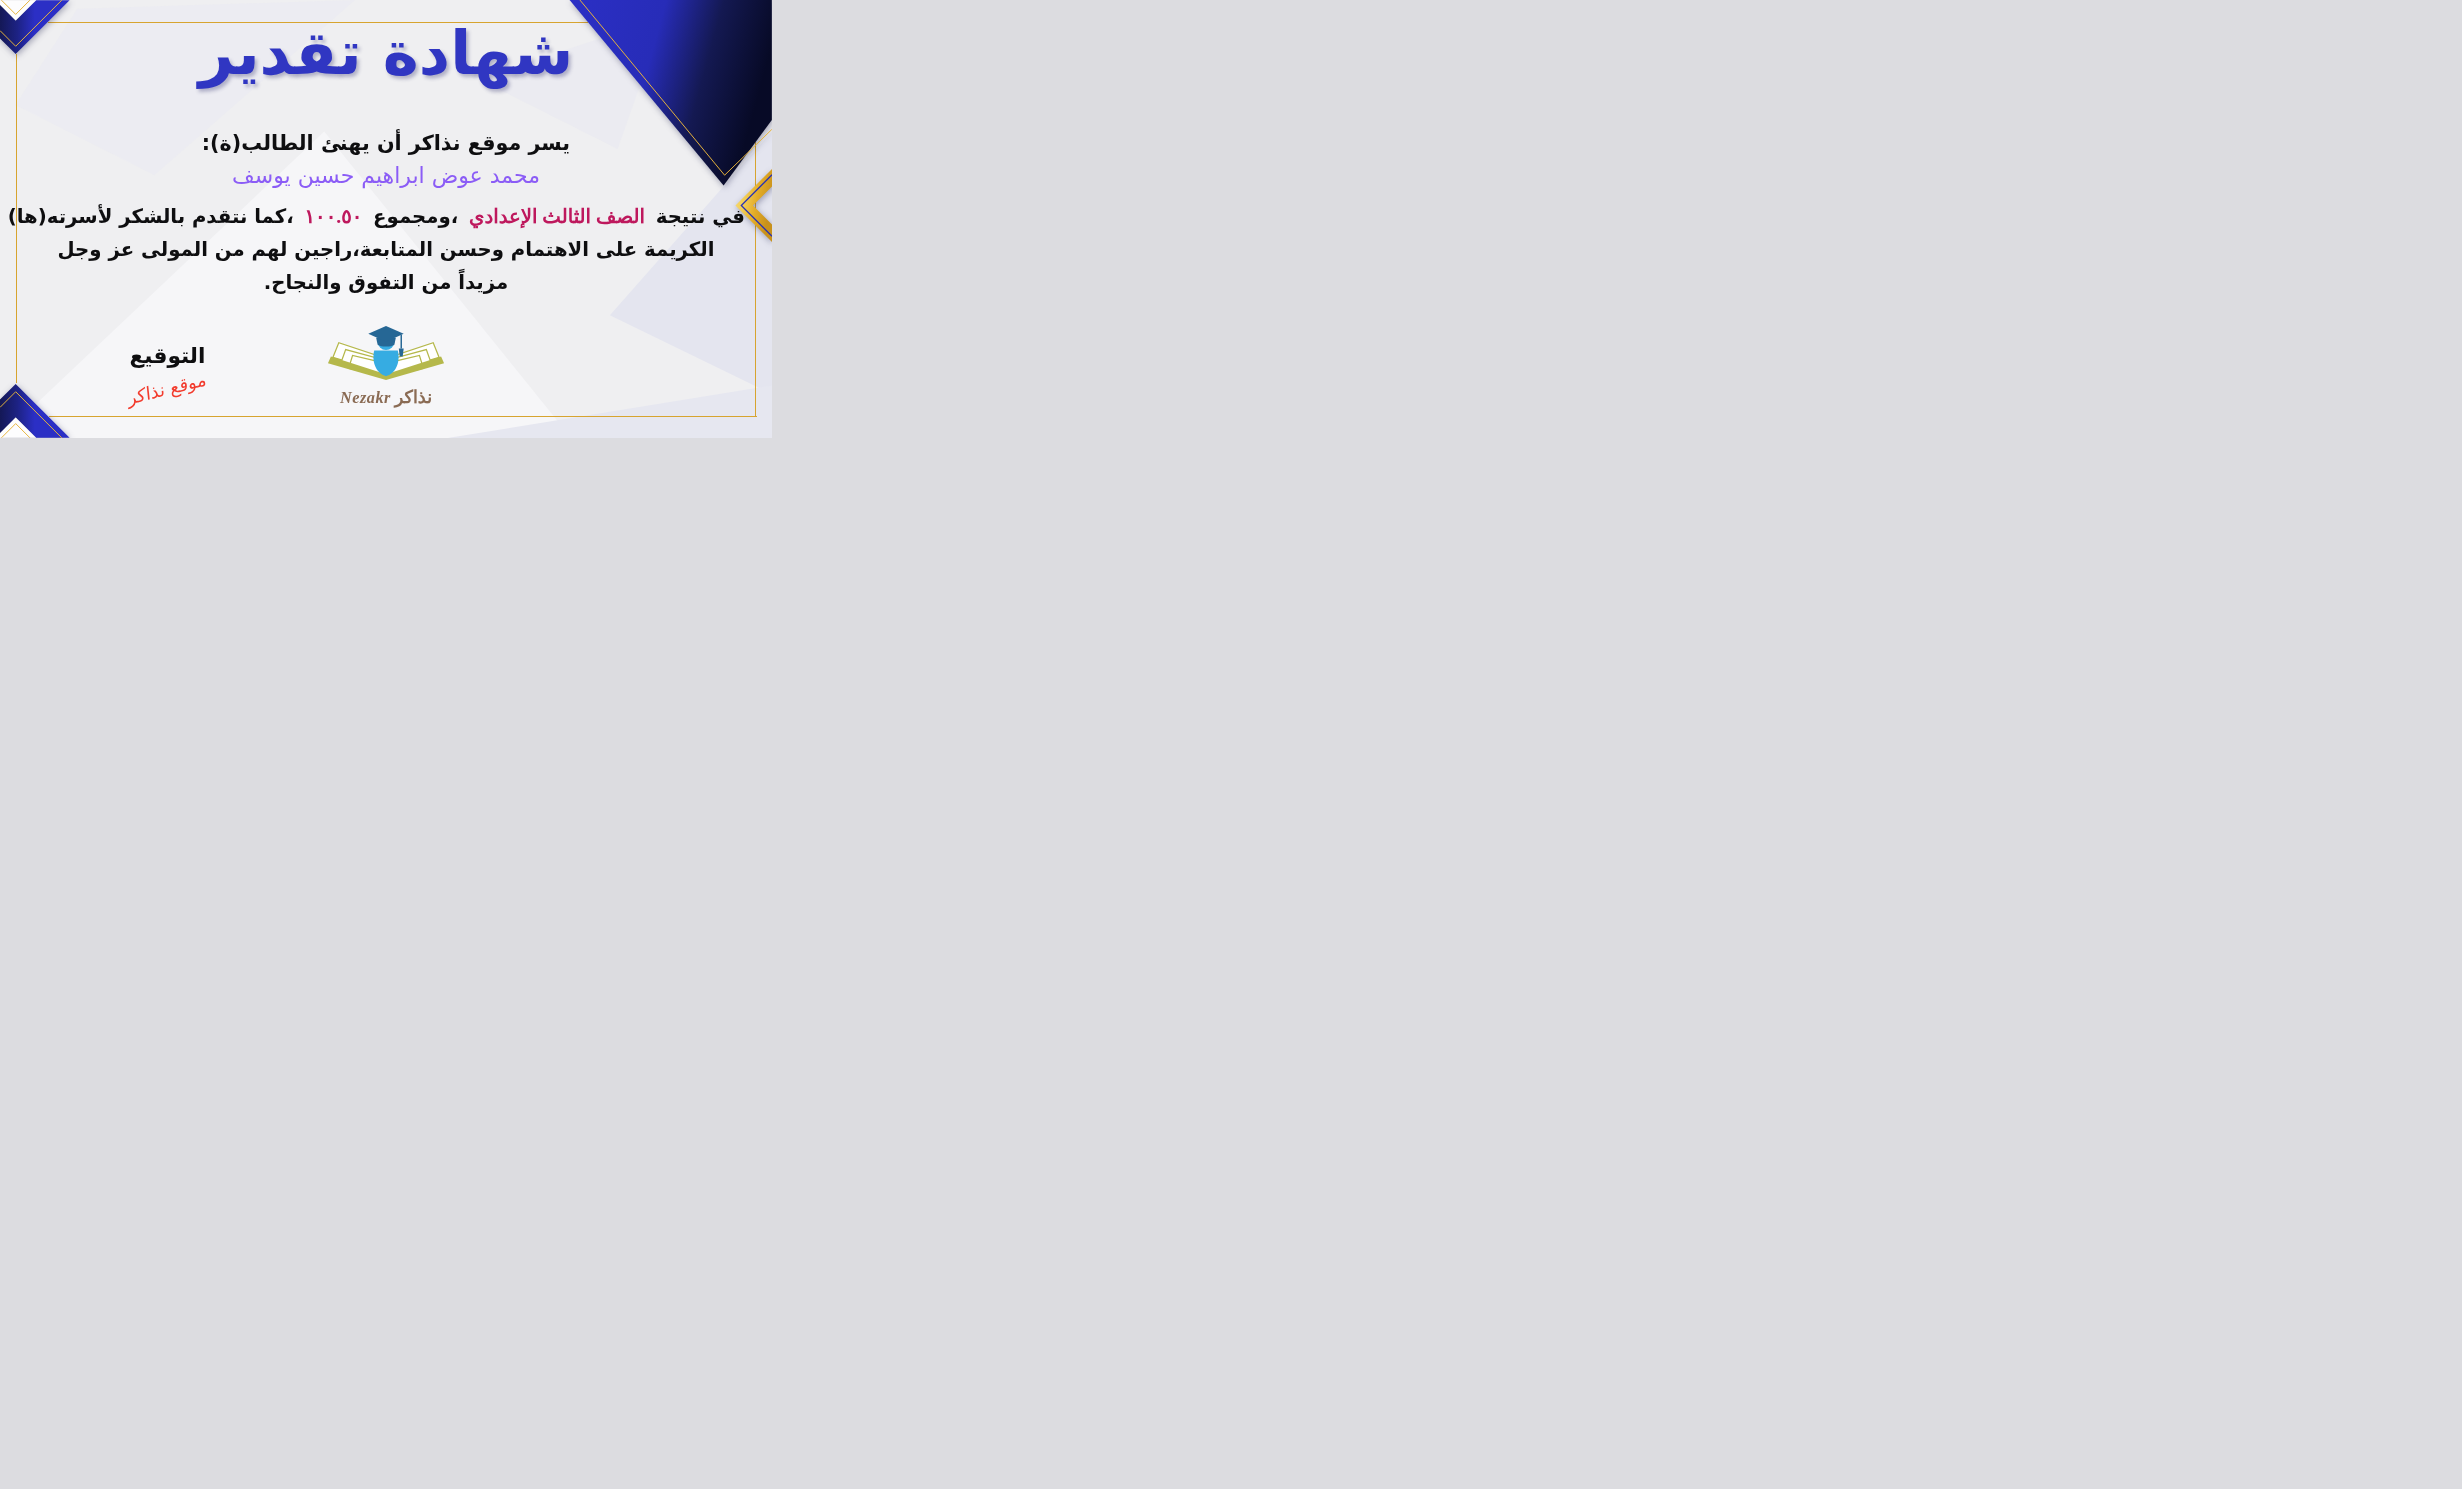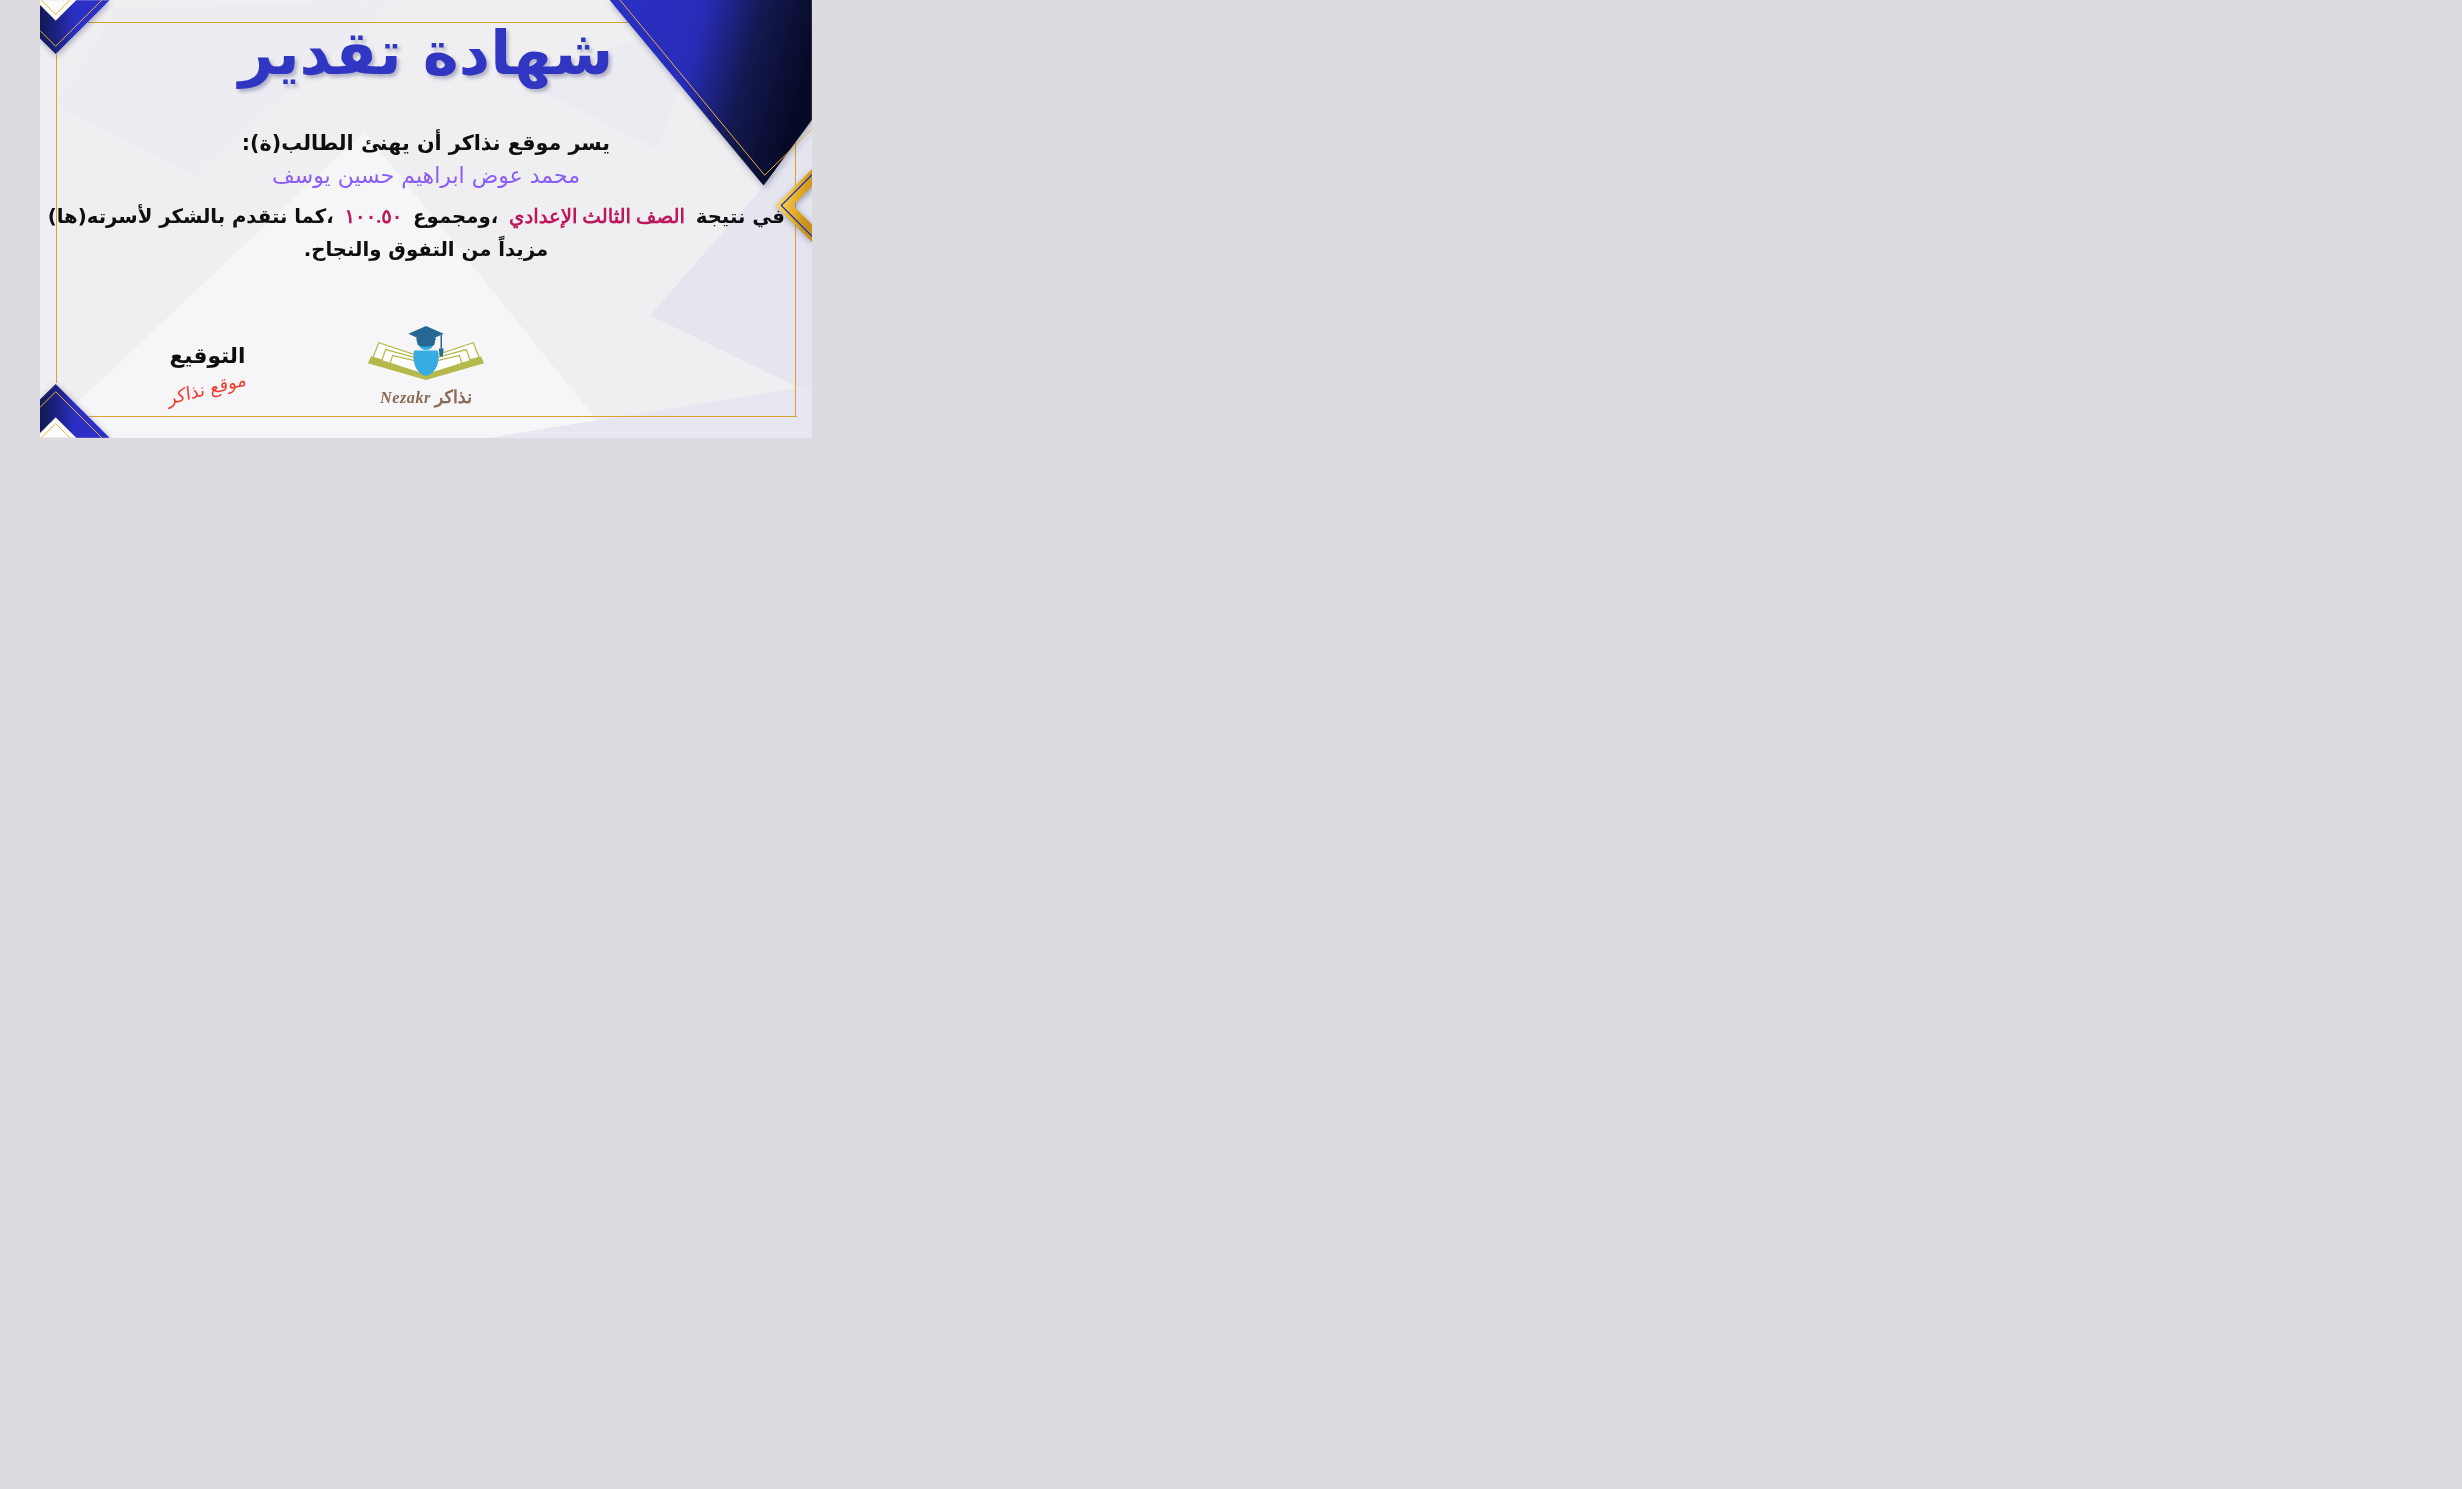--- a/index.html
+++ b/index.html
@@ -1,18 +1,18 @@
 <!DOCTYPE html>
 <html style="font-size:7.9px"><head>
 <meta charset="utf-8">
 <style>
   html,body { margin:0; padding:0; background:#dcdce0; }
   .page {
     position:relative; width:772px; height:438px; overflow:hidden;
-    background:#efeff1; font-family:"DejaVu Sans",sans-serif;margin-left:40px;
+    background:#efeff1; font-family:"DejaVu Sans",sans-serif;
   }
   .layer { position:absolute; inset:0; }
   
   .facet-a { background:#e4e5ef; clip-path:polygon(100% 30%,100% 90%,79% 72%); }
   .facet-b { background:#f6f6f8; clip-path:polygon(0% 100%,42% 30%,74% 100%); }
   .facet-c { background:#e9eaf2; opacity:.55; clip-path:polygon(10% 2%,46% 0%,20% 40%,2% 24%); }
   .facet-d { background:#e6e7f0; clip-path:polygon(58% 100%,100% 88%,100% 100%); }
   .facet-e { background:#e7e8f1; opacity:.5; clip-path:polygon(62% 18%,86% 4%,80% 34%); }
 
   svg.deco { position:absolute; overflow:visible; }
@@ -120,20 +120,21 @@
   <div class="txt title">شهادة تقدير</div>
 
   <div class="txt intro">يسر موقع نذاكر أن يهنئ الطالب(ة):</div>
 
   <div class="txt name">محمد عوض ابراهيم حسين يوسف</div>
 
   <div class="body-text">
     <div class="body-line">
       <span>في نتيجة</span><span class="red-val">الصف الثالث الإعدادي</span><span>،ومجموع</span><span class="red-val">١٠٠.٥٠</span><span>،كما نتقدم بالشكر لأسرته(ها)</span>
     </div>
+    <div class="body-line">الكريمة على الاهتمام وحسن المتابعة،راجين لهم من المولى عز وجل</div>
     <div class="body-line">مزيداً من التفوق والنجاح.</div>
   </div>
 
   <div class="sig-label">التوقيع</div>
   <div class="sig-script">موقع نذاكر</div>
 
   <div class="logo">
     <svg width="130" height="60" viewBox="0 0 264 122">
 
       <polygon points="132,98 24,66 36,36 132,68" fill="#ffffff" stroke="#b5b84b" stroke-width="2.5"></polygon>

